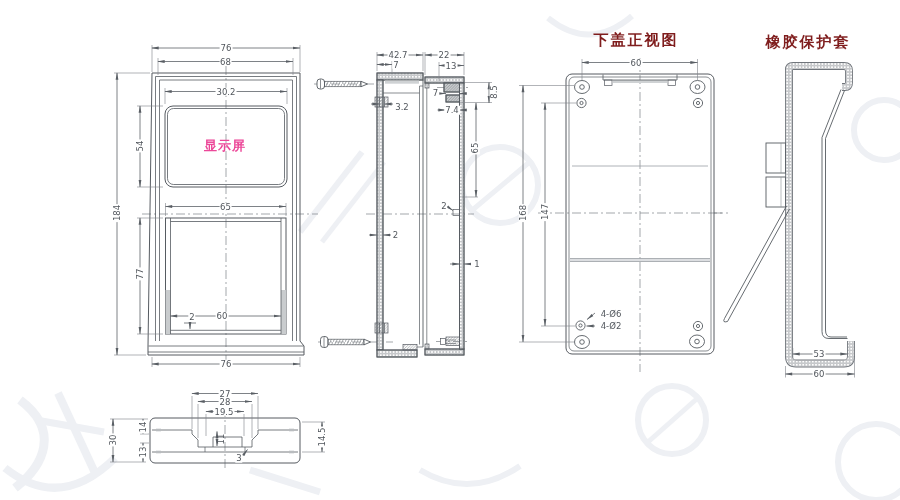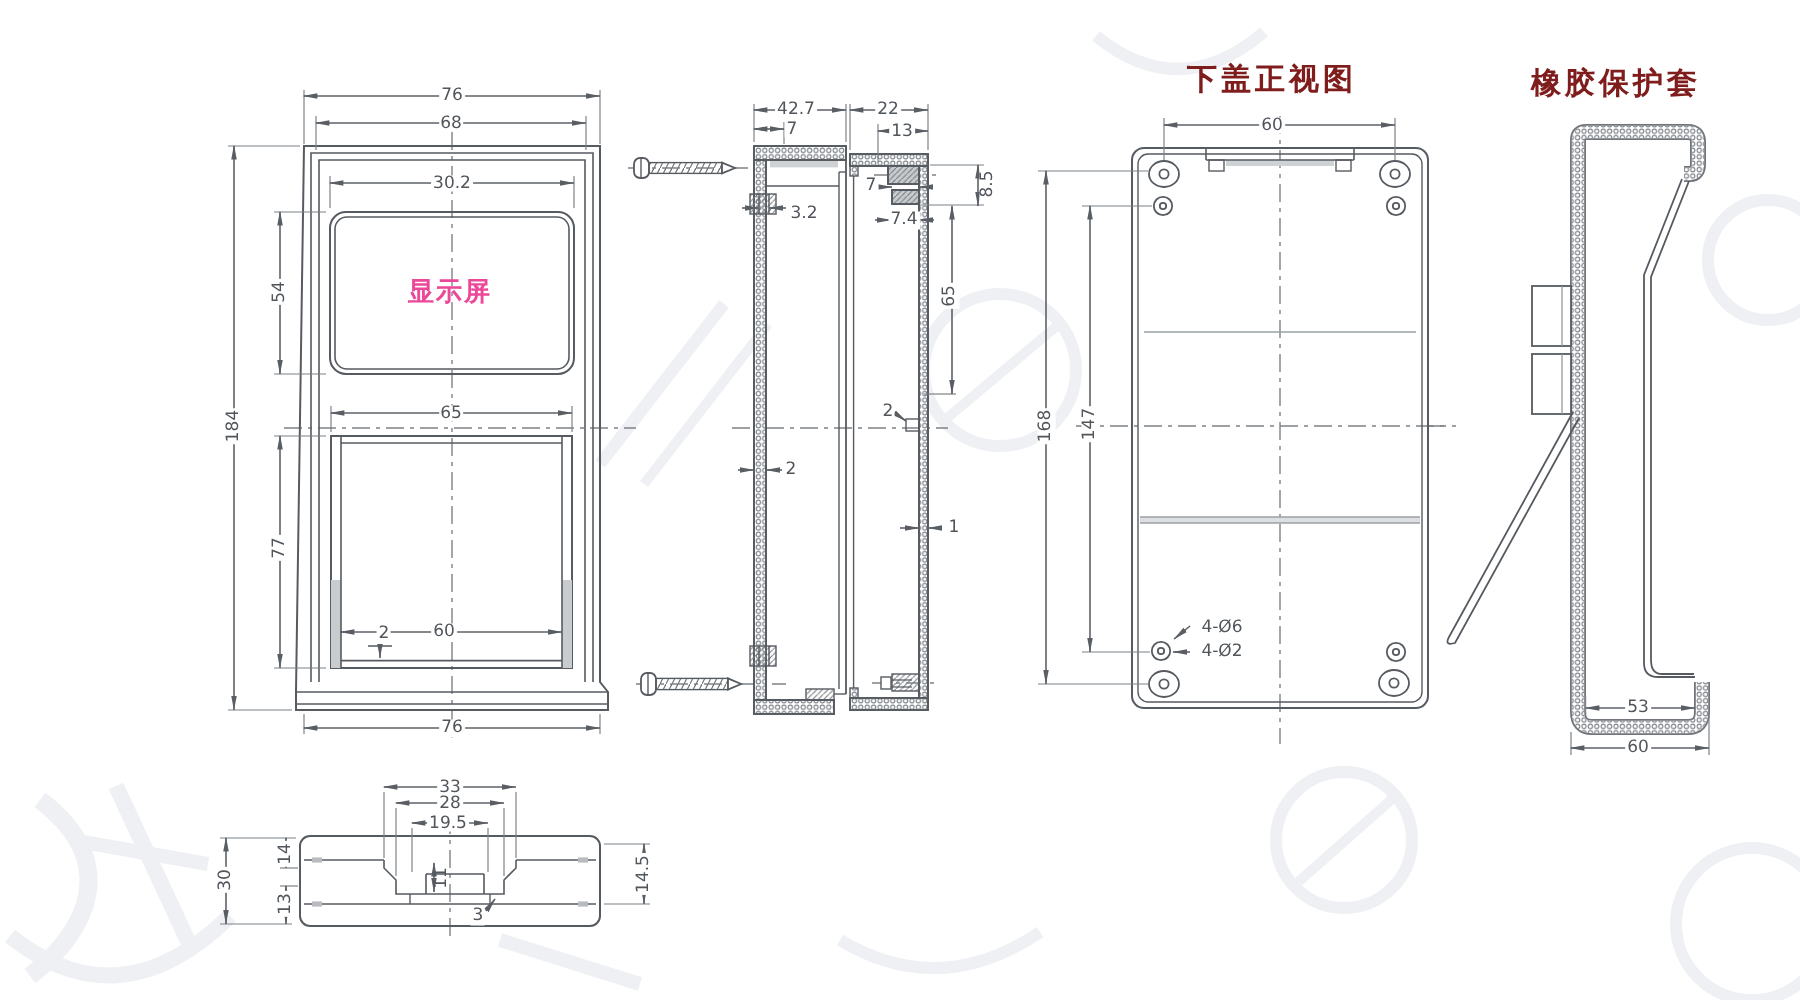--- a/index.html
+++ b/index.html
@@ -357,21 +357,21 @@
 
 <span class="lb" style="left:636px;top:62.5px">60</span>
 <span class="lb v" style="left:523px;top:212.5px">168</span>
 <span class="lb v" style="left:545px;top:211.5px">147</span>
 <span class="lb" style="left:611px;top:313.5px">4-Ø6</span>
 <span class="lb" style="left:611px;top:326px">4-Ø2</span>
 
 <span class="lb" style="left:819px;top:354px">53</span>
 <span class="lb" style="left:819px;top:374px">60</span>
 
-<span class="lb" style="left:225px;top:393.5px">33</span>
+<span class="lb" style="left:225px;top:393.5px">27</span>
 <span class="lb" style="left:225px;top:401.5px">28</span>
 <span class="lb" style="left:224px;top:411.5px">19.5</span>
 <span class="lb v nobg" style="left:221px;top:438.5px">11</span>
 <span class="lb" style="left:239px;top:458px">3</span>
 <span class="lb v" style="left:113px;top:440px">30</span>
 <span class="lb v" style="left:143px;top:426.5px">14</span>
 <span class="lb v" style="left:143px;top:452px">13</span>
 <span class="lb v" style="left:322px;top:437px">14.5</span>
 
 </div>

